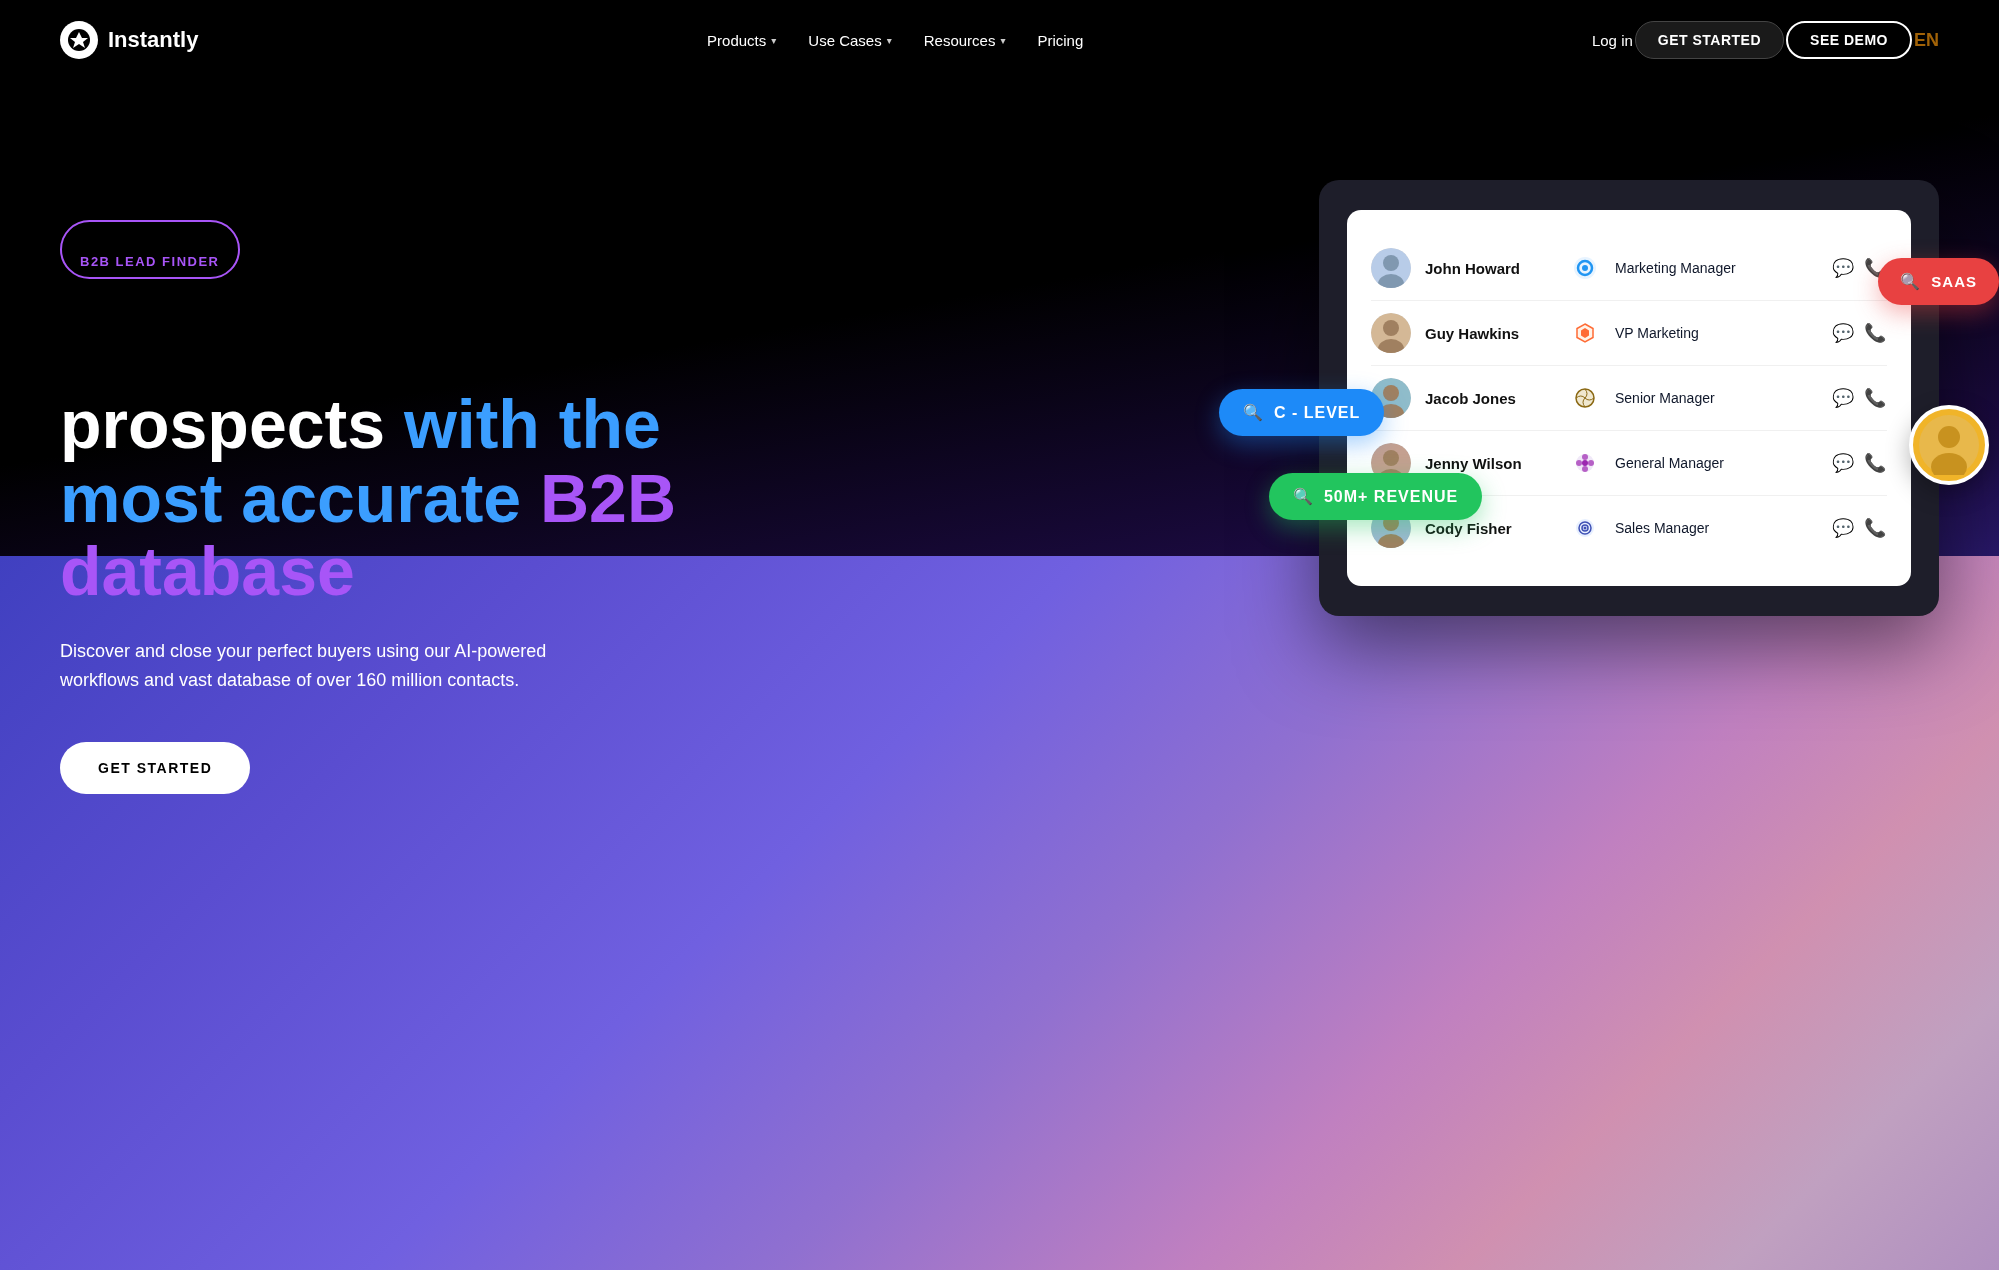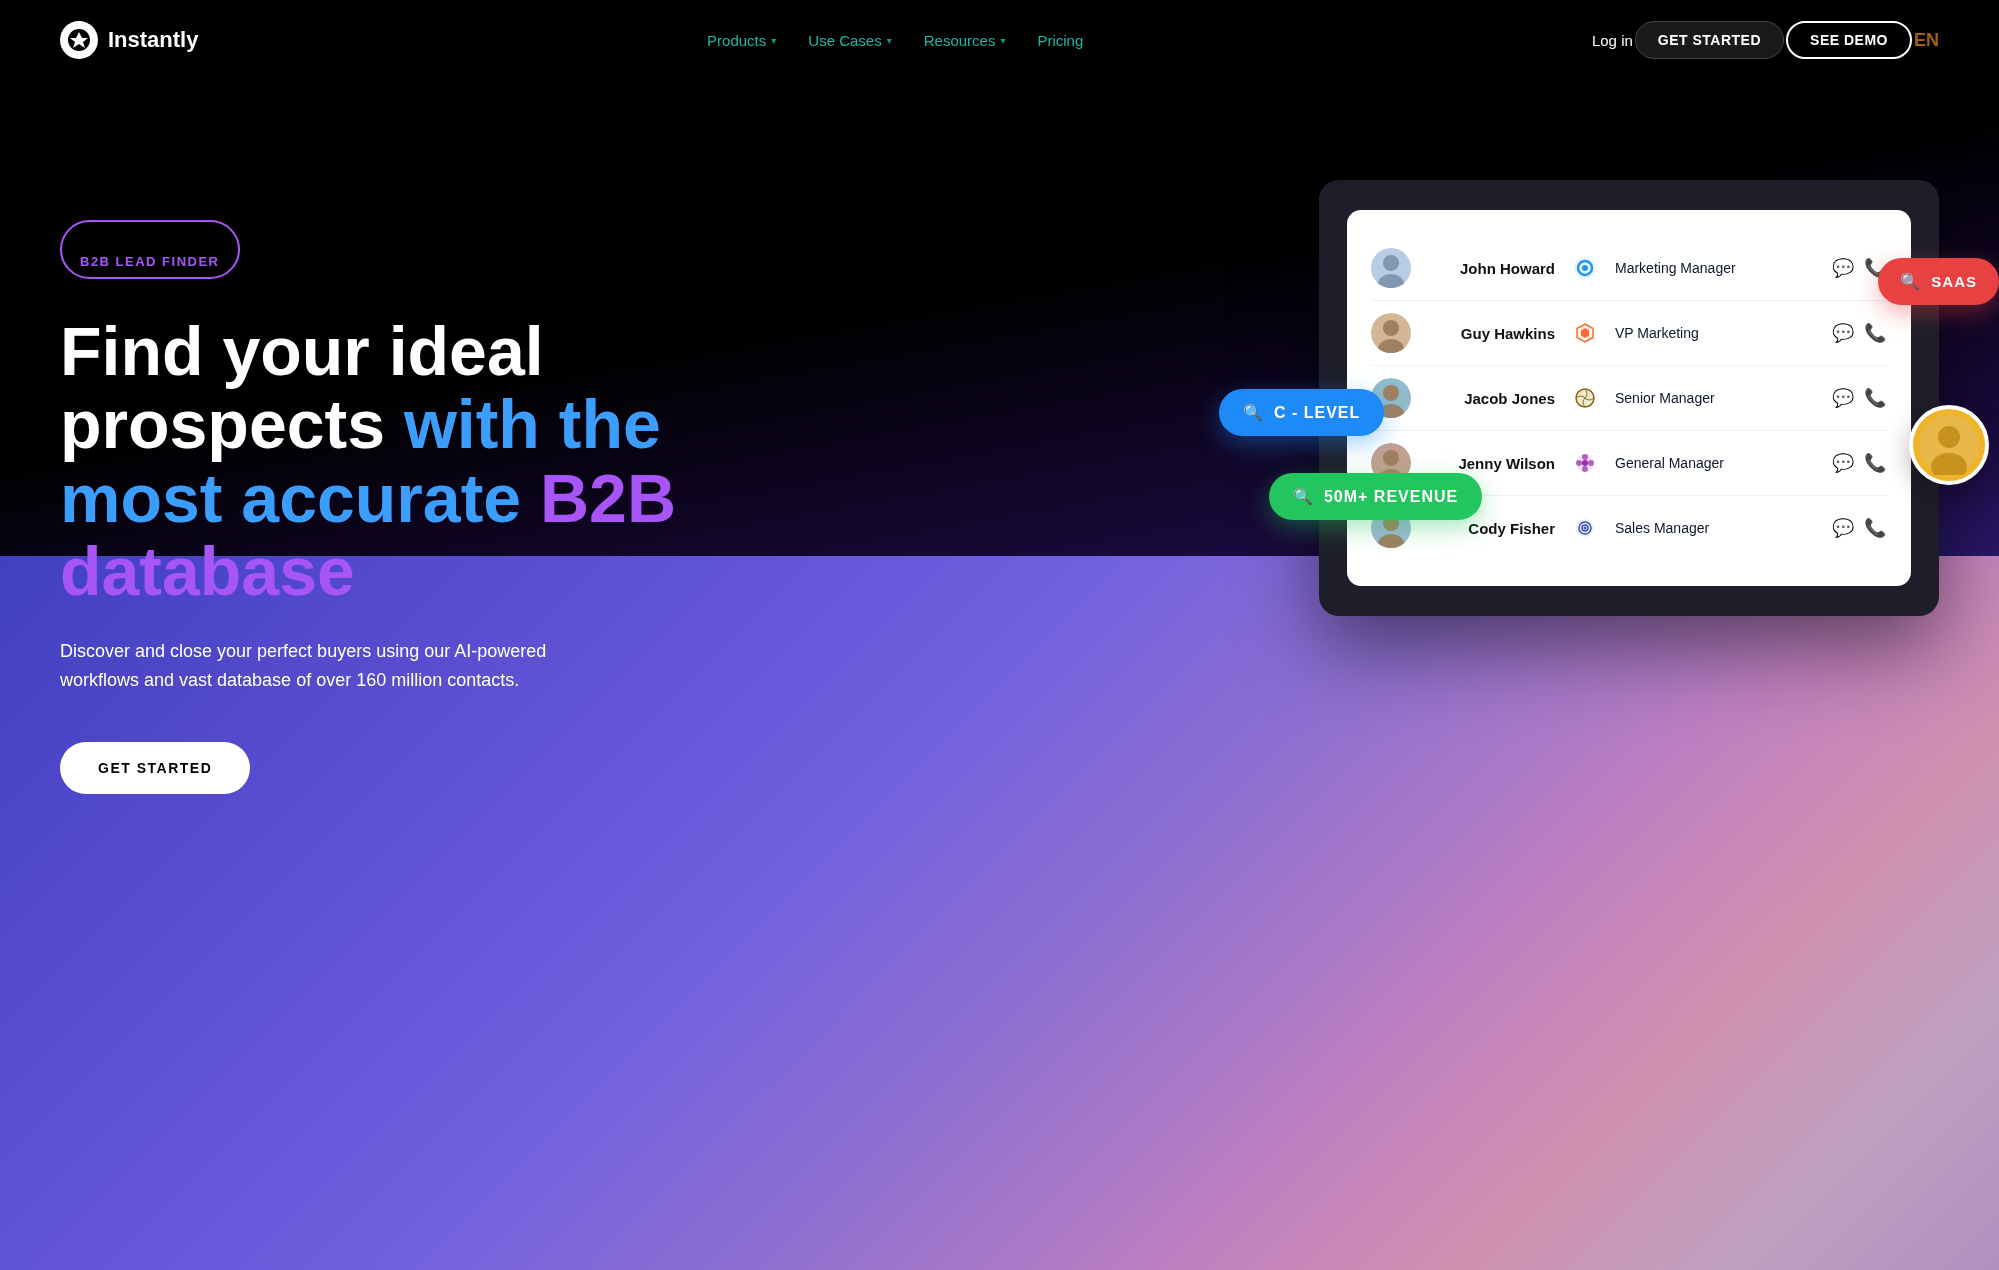--- a/index.html
+++ b/index.html
@@ -48,21 +48,21 @@
       font-weight: 700;
     }
 
     .nav-links {
       display: flex;
       align-items: center;
       gap: 32px;
     }
 
     .nav-link {
-      color: #14b8a6;
+      color: #ffffff;
       font-size: 15px;
       font-weight: 500;
       display: flex;
       align-items: center;
       gap: 5px;
       cursor: pointer;
       white-space: nowrap;
     }
 
     .nav-link .chevron {
@@ -285,21 +285,20 @@
       font-size: 16px;
       flex-shrink: 0;
       overflow: hidden;
     }
 
     .lead-name {
       font-size: 15px;
       font-weight: 600;
       color: #111;
       min-width: 130px;
-      text-align: right;
     }
 
     .lead-company-icon {
       width: 32px;
       height: 32px;
       border-radius: 50%;
       display: flex;
       align-items: center;
       justify-content: center;
       font-size: 16px;
@@ -443,21 +442,21 @@
 </nav>
 
 <section class="hero">
   <div class="hero-left">
     <div class="badge">
       <span class="badge-icon">✉</span>
       <span class="badge-text">B2B LEAD FINDER</span>
     </div>
 
     <h1 class="hero-headline">
-      <span class="white">Find your ideal</span><br>
+      <br>
       <span class="white">prospects </span><span class="blue">with the</span><br>
       <span class="blue">most accurate </span><span class="purple">B2B</span><br>
       <span class="purple">database</span>
     </h1>
 
     <p class="hero-subtext">Discover and close your perfect buyers using our AI-powered workflows and vast database of over 160 million contacts.</p>
 
     <button class="btn-get-started-hero">GET STARTED</button>
   </div>
 

